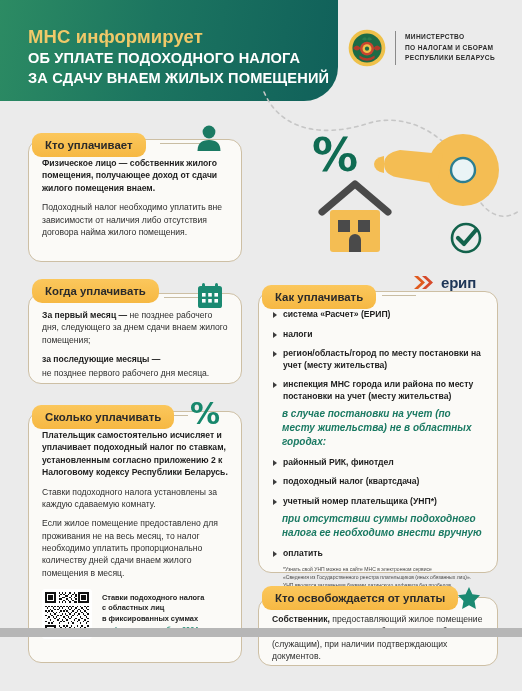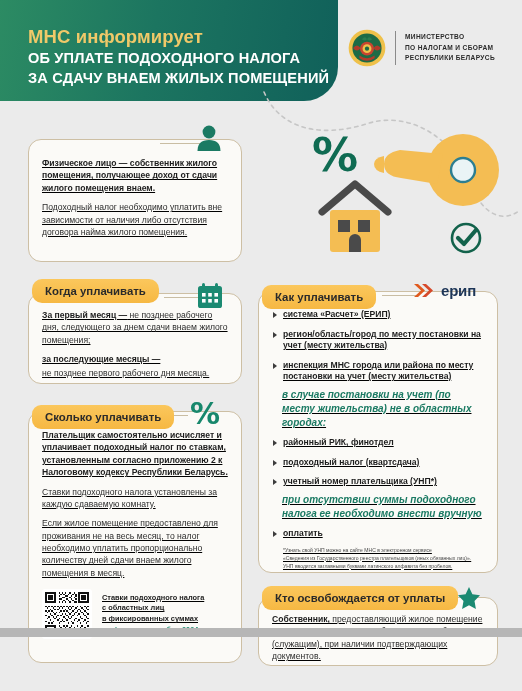--- a/index.html
+++ b/index.html
@@ -59,21 +59,21 @@
     font-family: "DejaVu Sans", sans-serif; line-height: 1;
   }
 
   
   .card {
     position: absolute;
     background: #fbfaf7;
     border: 1.1px solid #cdbfa4;
     border-radius: 13px;
   }
-  .card-body { padding: 11px 13px 10px 13px; text-decoration: underline; }
+  .card-body { padding: 11px 13px 10px 13px; }
 
   .badge {
     position: absolute;
     background: linear-gradient(180deg,#fbc75c 0%, #f6b843 100%);
     color: #2a2a2a;
     font-size: 11.4px; font-weight: 700;
     border-radius: 9px;
     padding: 5.5px 13px 6px 13px;
     white-space: nowrap;
     z-index: 6;
@@ -182,20 +182,21 @@
     </svg>
   </div>
 
   <div class="card" style="left:28px; top:139px; width:214px; height:123px;">
     <div class="card-body" style="padding-top:17px;">
       <p class="t"><span class="bold">Физическое лицо — собственник жилого помещения, получающее доход от сдачи жилого помещения внаем.</span></p>
       <p class="t">Подоходный налог необходимо уплатить вне зависимости от наличия либо отсутствия  договора найма жилого помещения.</p>
     </div>
   </div>
   <div class="badge-line" style="left:160px; top:143px; width:40px;"></div>
+  <div class="badge" style="left:32px; top:133px;">Кто уплачивает</div>
   <svg class="badge-icon" style="left:196px; top:124px;" width="26" height="28" viewBox="0 0 26 28">
     <circle cx="13" cy="8" r="6.4" fill="#1b7a63"></circle>
     <path d="M1.5 27 q0 -11 11.5 -11 q11.5 0 11.5 11Z" fill="#1b7a63"></path>
   </svg>
 
   <div class="card" style="left:28px; top:293px; width:214px; height:91px;">
     <div class="card-body" style="padding-top:15px;">
       <p class="t"><span class="bold">За первый месяц —</span><span> не позднее рабочего дня, следующего за днем сдачи внаем жилого помещения;</span></p>
       <p class="t" style="margin-bottom:1px;"><span class="bold">за последующие месяцы —</span></p>
       <p class="t">не позднее первого рабочего дня месяца.</p>
@@ -427,20 +428,21 @@
     </div>
   </div>
   <div class="badge-line" style="left:170px; top:415px; width:18px;"></div>
   <div class="badge" style="left:32px; top:405px;">Сколько уплачивать</div>
   <div class="badge-icon" style="left:190px; top:396px; font-size:30px; font-weight:700; color:#17876c; font-family:'DejaVu Sans',sans-serif;">%</div>
 
   <div class="card" style="left:258px; top:291px; width:240px; height:282px;">
     <div class="card-body" style="padding-top:17px;">
       <ul class="bul">
         <li>система «Расчет» (ЕРИП)</li>
+        <li>налоги</li>
         <li>регион/область/город по месту постановки на учет (месту жительства)</li>
         <li>инспекция МНС города или района по месту постановки на учет (месту жительства)</li>
       </ul>
       <p class="ital">в случае постановки на учет (по месту жительства) не в областных городах:</p>
       <ul class="bul">
         <li>районный РИК, финотдел</li>
         <li>подоходный налог (квартсдача)</li>
         <li>учетный номер плательщика (УНП*)</li>
       </ul>
       <p class="ital">при отсутствии суммы подоходного налога ее необходимо внести вручную</p>
@@ -449,21 +451,21 @@
       </ul>
       <div class="footnote">
         <div>*Узнать свой УНП можно на сайте МНС в электронном сервисе</div>
         <div>«Сведения из Государственного реестра плательщиков (иных обязанных лиц)».</div>
         <div>УНП вводится заглавными буквами латинского алфавита без пробелов.</div>
       </div>
     </div>
   </div>
   <div class="badge-line" style="left:382px; top:295px; width:34px;"></div>
   <div class="badge" style="left:262px; top:285px;">Как уплачивать</div>
-  <div class="badge-icon" style="left:414px; top:282px; display:flex; align-items:center; gap:3px;">
+  <div class="badge-icon" style="left:414px; top:274px; display:flex; align-items:center; gap:3px;">
     <svg width="24" height="17" viewBox="0 0 24 17">
       <path d="M0 2 L7 8.5 L0 15 L4 15 L11 8.5 L4 2Z" fill="#e05a1e"></path>
       <path d="M8 2 L15 8.5 L8 15 L12 15 L19 8.5 L12 2Z" fill="#d6492a"></path>
     </svg>
     <span style="font-size:15px; font-weight:700; color:#1d3557; letter-spacing:-.2px;">ерип</span>
   </div>
 
   <div class="card" style="left:258px; top:597px; width:240px; height:69px;">
     <div class="card-body" style="padding-top:15px;">
       <p class="t"><span class="bold">Собственник,</span><span> предоставляющий жилое помещение молодым специалистам либо молодым рабочим (служащим), при наличии подтверждающих документов.</span></p>

